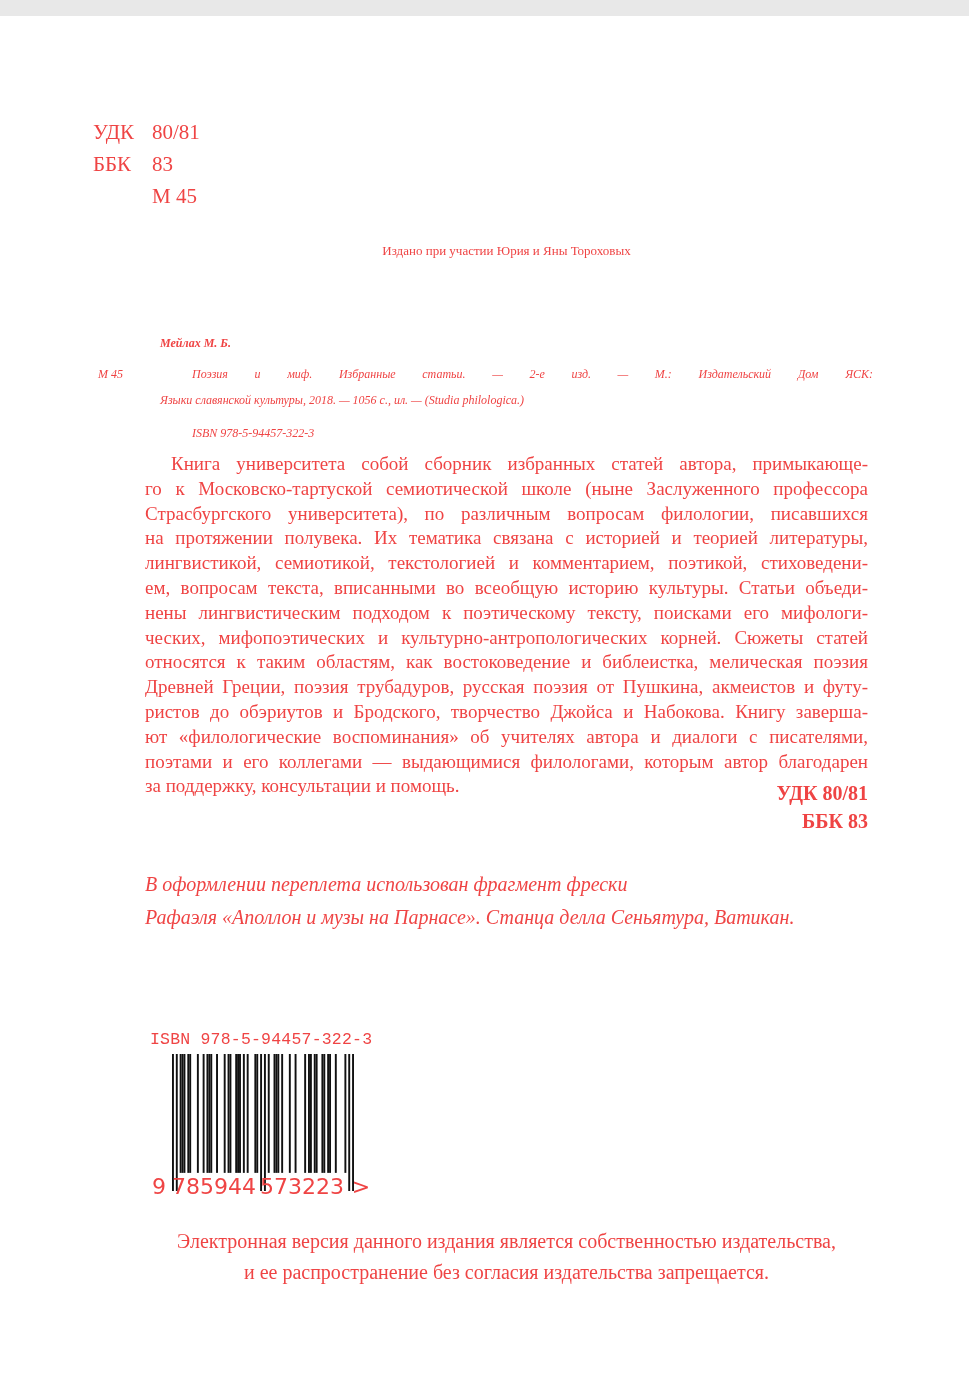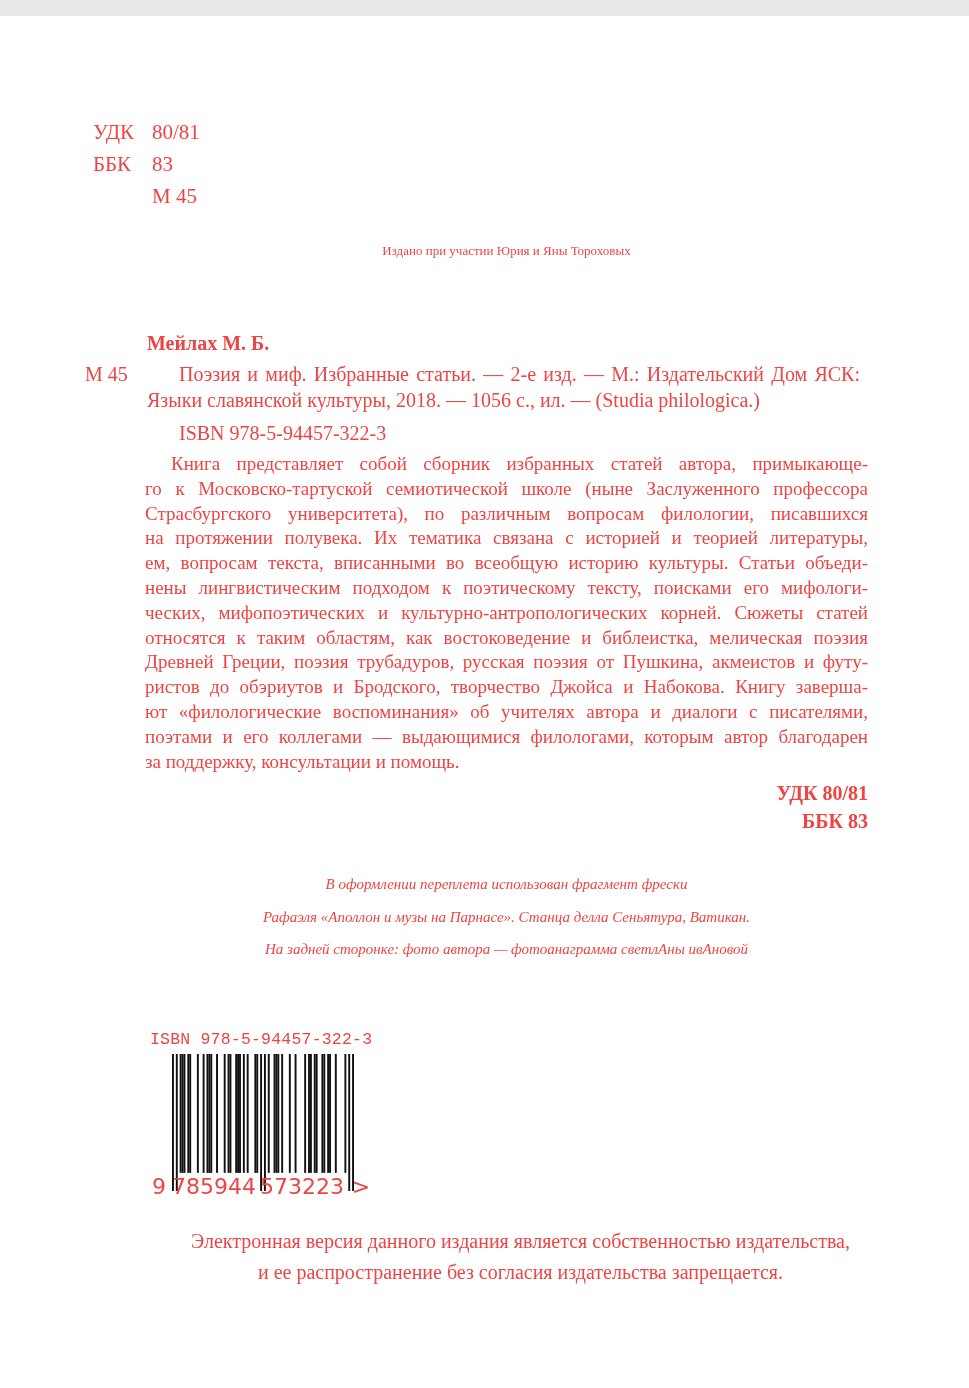--- a/index.html
+++ b/index.html
@@ -15,55 +15,55 @@
 
   
   .top-codes { position:absolute; left:93px; top:100px; font-size:21px; line-height:32px; }
   .tc-row { display:flex; }
   .tc-label { width:59px; }
 
   
   .participation { position:absolute; left:145px; top:227px; width:723px; text-align:center; font-size:13px; }
 
   
-  .biblio { position:absolute; left:147px; top:314px; width:713px; font-size:20px; line-height:26px; }
+  .biblio { position:absolute; left:160px; top:314px; width:713px; font-size:12px; line-height:26px;font-style:italic; }
   .biblio-author { font-weight:bold; margin-bottom:5px; }
   .biblio-body { position:relative; }
   .m45 { position:absolute; left:-62px; top:0; }
   .biblio-line1 { text-indent:32px; text-align:justify; text-align-last:justify; }
   .biblio-isbn { margin-top:7px; margin-left:32px; }
 
   
   .annotation { position:absolute; left:145px; top:436px; width:723px; font-size:19px; line-height:24.8px; }
   .annotation .tline { text-align:justify; text-align-last:justify; }
   .annotation .tfirst { text-indent:26px; }
   .annotation .tlast { text-align-last:left; }
 
   
   .codes-right { position:absolute; left:145px; top:763px; width:723px; text-align:right; font-weight:bold; font-size:20px; line-height:28px; }
 
   
-  .colophon-note { position:absolute; left:145px; top:852px; width:723px; text-align:center; font-style:italic; font-size:15px; line-height:32.5px; }
+  .colophon-note { position:absolute; left:145px; top:852px; width:723px; text-align:left; font-style:italic; font-size:20px; line-height:32.5px; }
 
   
   .barcode { position:absolute; left:150px; top:1012px; width:224px; }
   .barcode-isbn { font-family:"Liberation Mono", monospace; font-size:16.5px; line-height:24px; letter-spacing:0.2px; white-space:nowrap; }
   .barcode-bars { margin-top:2px; margin-left:22px; width:182px; height:137px; }
   .ean-svg { display:block; width:182px; height:137px; }
   .ean-svg rect { fill:#111111; }
   .barcode-digits { display:flex; margin-top:-17px; font-family:"DejaVu Sans", sans-serif; font-size:22px; line-height:26px; }
   .bd-first { width:22px; padding-left:2px; box-sizing:border-box; }
   .bd-g1, .bd-g2 { width:88px; }
   .bd-end { width:26px; text-align:center; }
 
   
   .copyright { position:absolute; left:588px; top:1100px; font-size:20.5px; line-height:32px; }
 
   
-  .footer-note { position:absolute; left:159px; top:1210px; width:723px; text-align:center; font-size:20px; line-height:31px; }
+  .footer-note { position:absolute; left:145px; top:1210px; width:723px; text-align:center; font-size:20px; line-height:31px; }
 </style>
 </head>
 <body>
 
 <div class="page">
 
   <div class="top-codes">
     <div class="tc-row">
       <span class="tc-label">УДК</span>
       <span class="tc-val">80/81</span>
@@ -84,44 +84,44 @@
     <div class="biblio-author">Мейлах М. Б.</div>
     <div class="biblio-body">
       <span class="m45">М 45</span>
       <div class="biblio-line biblio-line1">Поэзия и миф. Избранные статьи. — 2-е изд. — М.: Издательский Дом ЯСК: </div>
       <div class="biblio-line">Языки славянской культуры, 2018. — 1056 с., ил. — (Studia philologica.)</div>
       <div class="biblio-isbn">ISBN 978-5-94457-322-3</div>
     </div>
   </div>
 
   <div class="annotation">
-      <div class="tline tfirst">Книга представляет собой сборник избранных статей автора, примыкающе-</div>
+      <div class="tline tfirst">Книга университета собой сборник избранных статей автора, примыкающе-</div>
       <div class="tline">го к Московско-тартуской семиотической школе (ныне Заслуженного профессора</div>
       <div class="tline">Страсбургского университета), по различным вопросам филологии, писавшихся</div>
       <div class="tline">на протяжении полувека. Их тематика связана с историей и теорией литературы,</div>
+      <div class="tline">лингвистикой, семиотикой, текстологией и комментарием, поэтикой, стиховедени-</div>
       <div class="tline">ем, вопросам текста, вписанными во всеобщую историю культуры. Статьи объеди-</div>
       <div class="tline">нены лингвистическим подходом к поэтическому тексту, поисками его мифологи-</div>
       <div class="tline">ческих, мифопоэтических и культурно-антропологических корней. Сюжеты статей</div>
       <div class="tline">относятся к таким областям, как востоковедение и библеистка, мелическая поэзия</div>
       <div class="tline">Древней Греции, поэзия трубадуров, русская поэзия от Пушкина, акмеистов и футу-</div>
       <div class="tline">ристов до обэриутов и Бродского, творчество Джойса и Набокова. Книгу заверша-</div>
       <div class="tline">ют «филологические воспоминания» об учителях автора и диалоги с писателями,</div>
       <div class="tline">поэтами и его коллегами — выдающимися филологами, которым автор благодарен</div>
       <div class="tline tlast">за поддержку, консультации и помощь.</div>
     </div>
 
   <div class="codes-right">
     <div>УДК 80/81</div>
     <div>ББК 83</div>
   </div>
 
   <div class="colophon-note">
       <div class="tline tfirst">В оформлении переплета использован фрагмент фрески</div>
       <div class="tline">Рафаэля «Аполлон и музы на Парнасе». Станца делла Сеньятура, Ватикан.</div>
-      <div class="tline tlast">На задней сторонке: фото автора — фотоанаграмма светлАны ивАновой</div>
     </div>
 
   <div class="barcode">
     <div class="barcode-isbn">ISBN 978-5-94457-322-3</div>
     <div class="barcode-bars">
         <svg viewBox="0 0 95 68" preserveAspectRatio="none" class="ean-svg">
           <rect x="0" y="0" width="1" height="68"></rect>
           <rect x="2" y="0" width="1" height="68"></rect>
           <rect x="4" y="0" width="1" height="59"></rect>
           <rect x="5" y="0" width="1" height="59"></rect>

